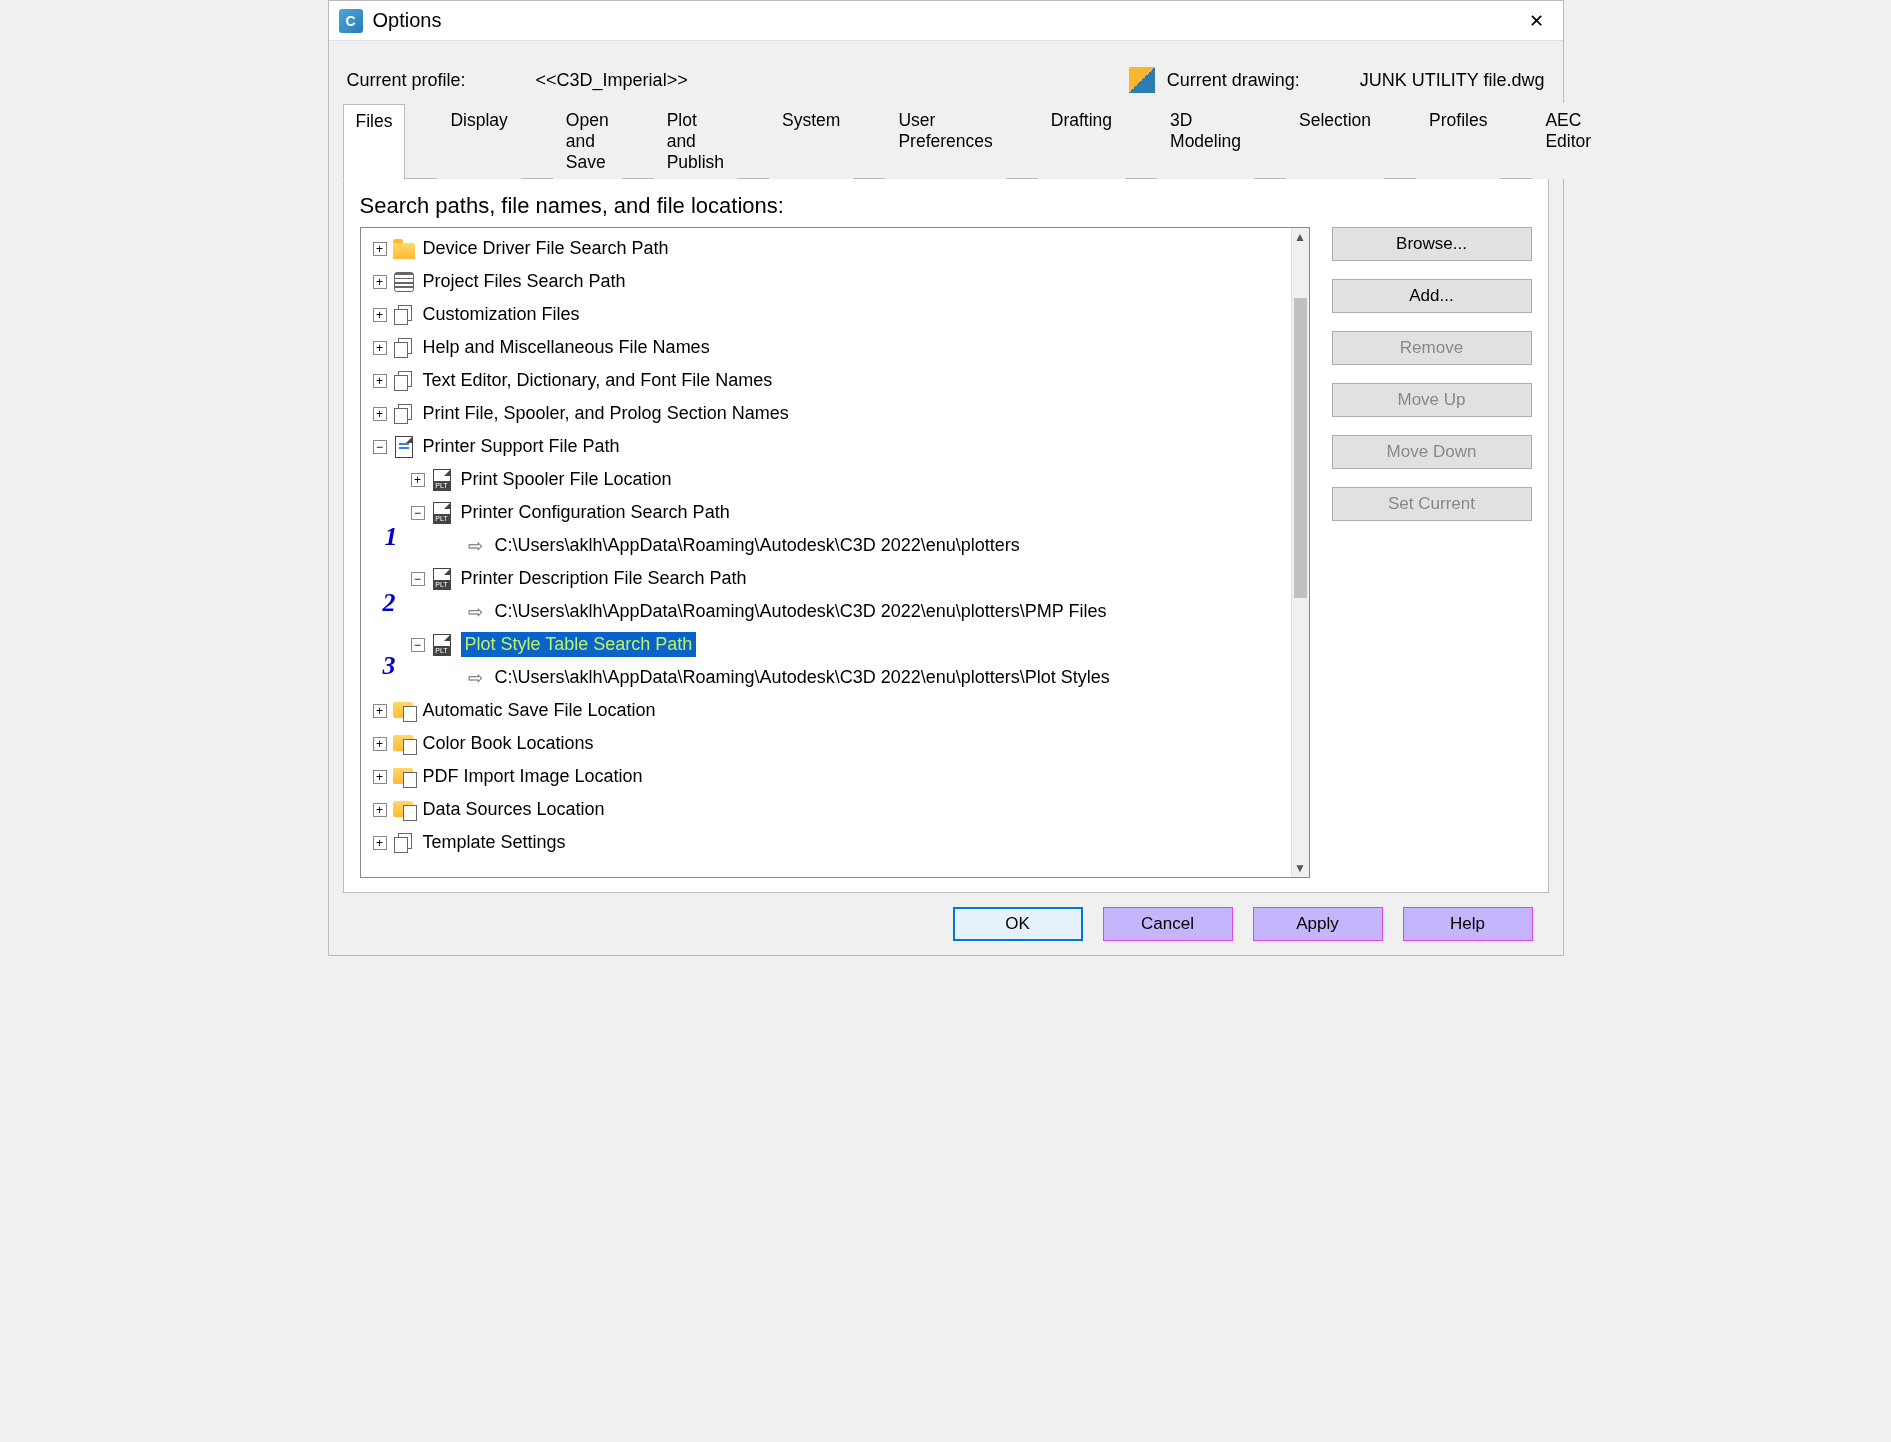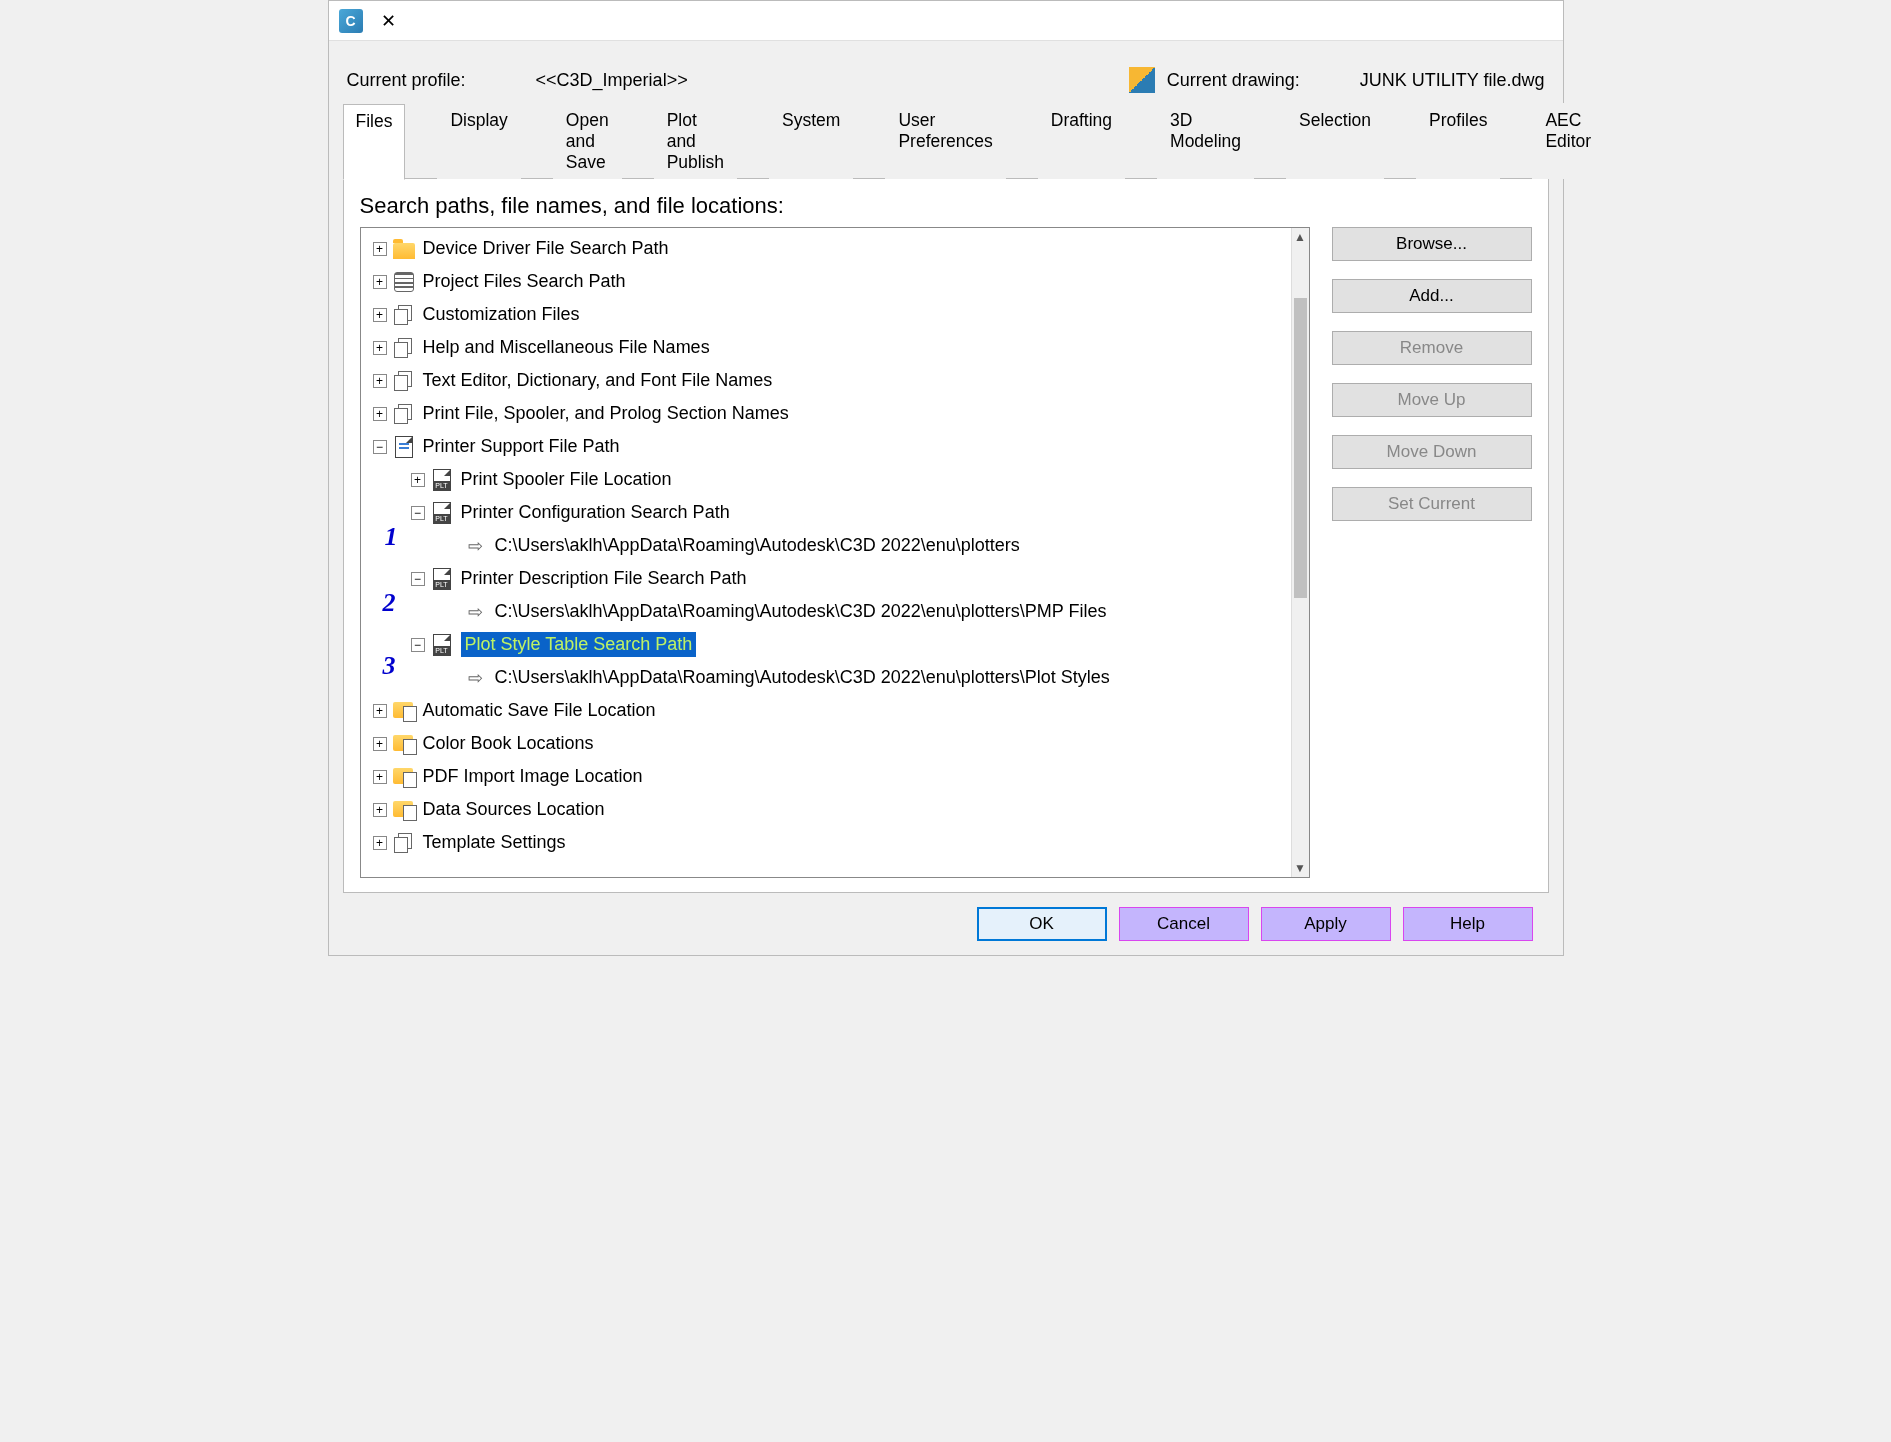--- a/index.html
+++ b/index.html
@@ -328,21 +328,21 @@
       cursor: pointer;
     }
     .side-btn:disabled {
       color: #888;
       cursor: default;
     }
     .bottom-bar {
       padding: 14px 16px;
       display: flex;
       justify-content: flex-end;
-      gap: 12px;
+      gap: 20px;
       background: #f0f0f0;
     }
     .bottom-btn {
       width: 130px;
       height: 34px;
       background: #c4b5fd;
       border: 1px solid #d946ef;
       font-size: 17px;
       cursor: pointer;
     }
@@ -358,20 +358,21 @@
       font-family: "Comic Sans MS", cursive;
       font-style: italic;
     }
   </style>
 </head>
 <body>
 
 <div class="window">
   <div class="title-bar">
     <div class="app-icon">C</div>
+    <div class="title-text">Options</div>
     <div class="close-btn">✕</div>
   </div>
 
   <div class="dialog-body">
     <div class="profile-row">
       <span class="lbl">Current profile:</span>
       <span class="val">&lt;&lt;C3D_Imperial&gt;&gt;</span>
       <span class="drawing-icon"></span>
       <span style="margin-right:60px;">Current drawing:</span>
       <span>JUNK UTILITY file.dwg</span>

